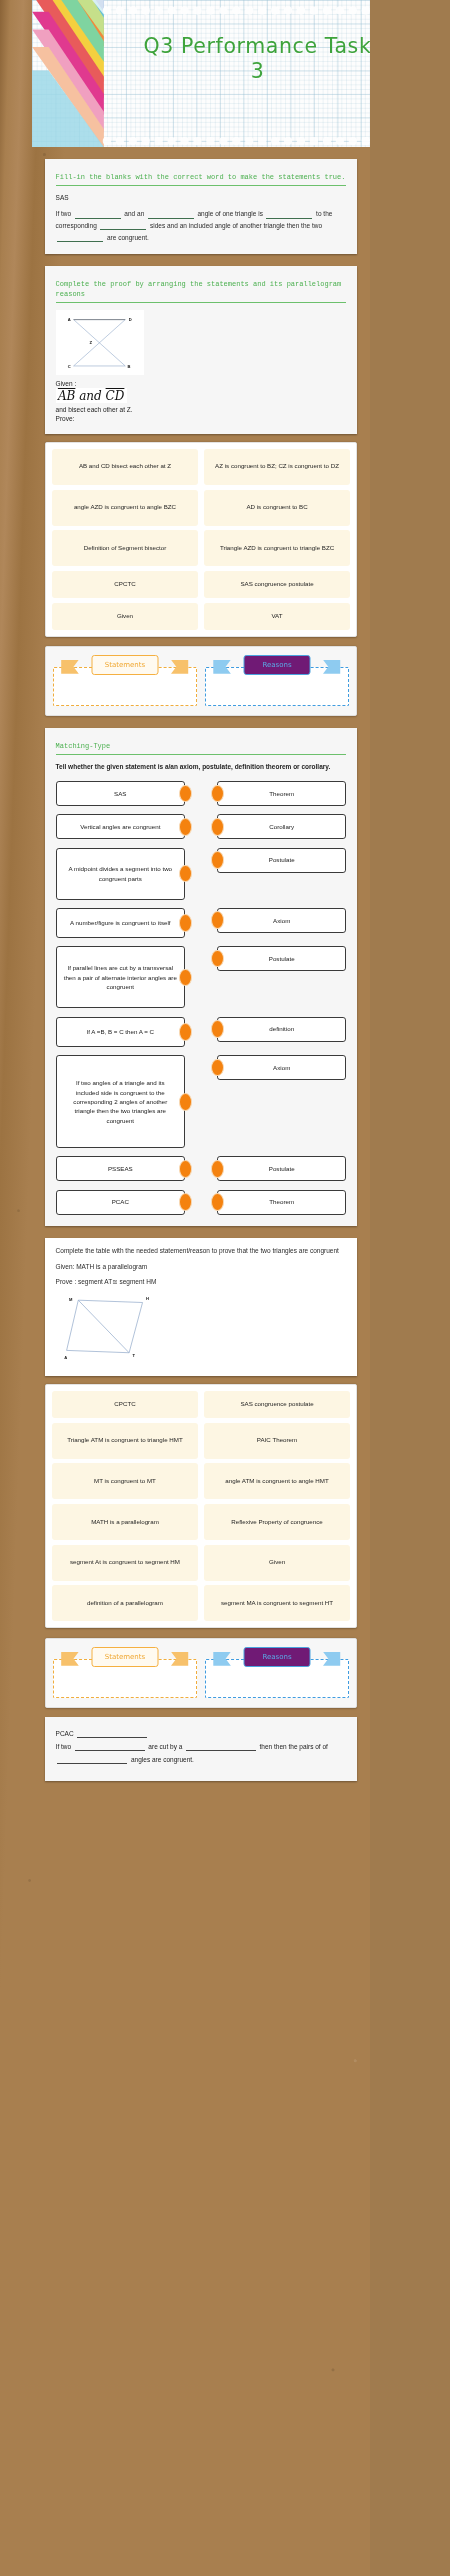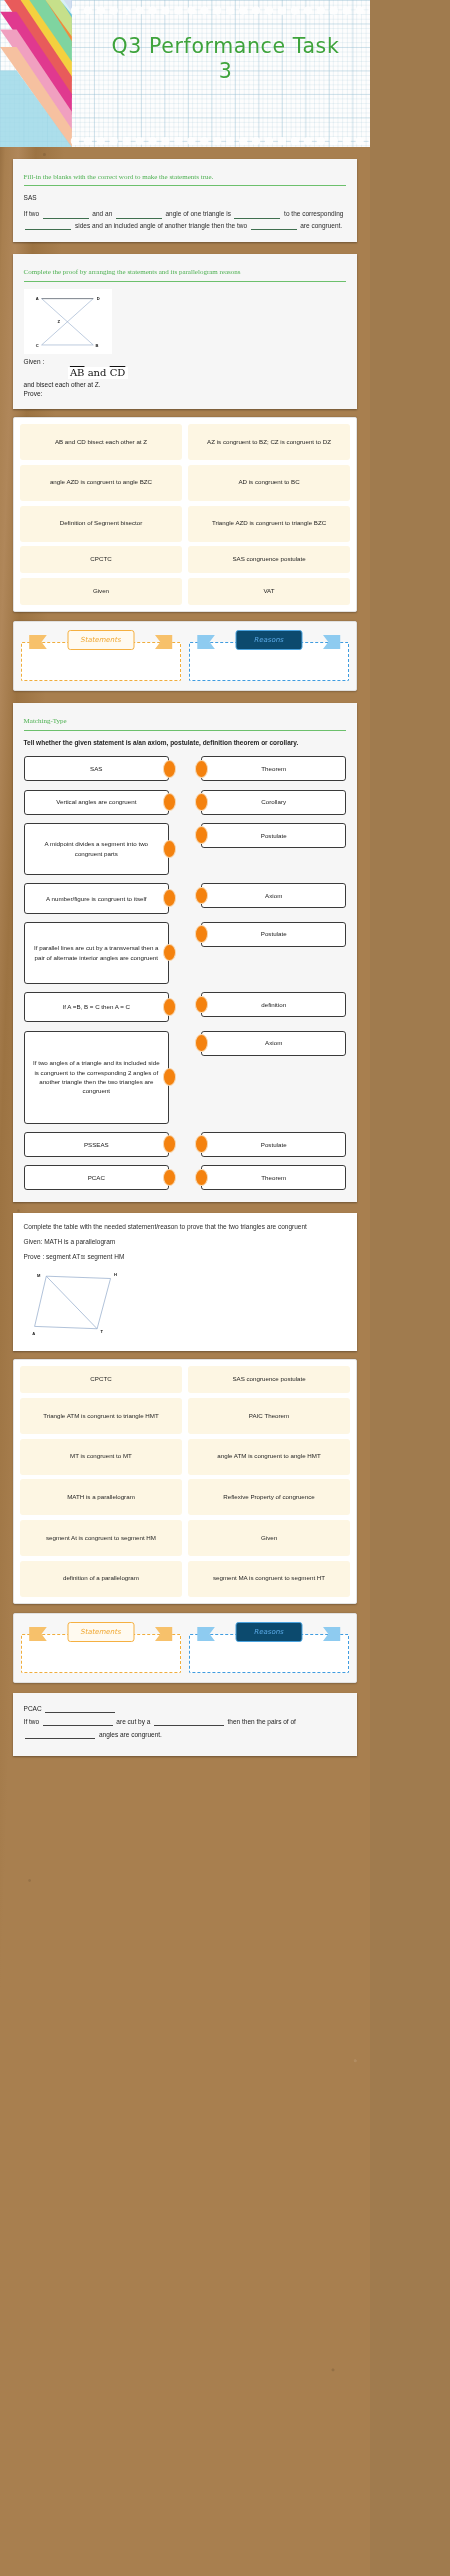--- a/index.html
+++ b/index.html
@@ -22,20 +22,21 @@
       radial-gradient(circle at 88% 14%, rgba(0,0,0,.12) 0 1.2px, transparent 1.8px),
       radial-gradient(circle at 95% 33%, rgba(0,0,0,.10) 0 0.9px, transparent 1.8px),
       radial-gradient(circle at 5% 47%, rgba(0,0,0,.10) 0 0.9px, transparent 1.8px),
       radial-gradient(circle at 93% 62%, rgba(0,0,0,.12) 0 1.2px, transparent 1.8px),
       radial-gradient(circle at 8% 73%, rgba(0,0,0,.10) 0 0.9px, transparent 1.8px),
       radial-gradient(circle at 96% 80%, rgba(255,255,255,.10) 0 1.2px, transparent 1.8px),
       radial-gradient(circle at 90% 92%, rgba(0,0,0,.12) 0 1.2px, transparent 1.8px),
       linear-gradient(92deg, #8a6337 0px, #a87f4f 10.6px, #b0875a 23.5px, #9c7342 41px, #a87f4f 70px),
       linear-gradient(180deg, #a87c4c, #9d7342);
     overflow: hidden;
+    padding-left: 32px;
   }
 
   
   .hero {
     position: relative;
     width: 451px;
     height: 147px;
     overflow: hidden;
     background: #ffffff;
   }
@@ -67,21 +68,21 @@
 
   
   .card {
     position: relative;
     margin: 0 13px;
     background: #f6f6f6;
     box-shadow: 0 0.6px 1.8px rgba(0,0,0,.35);
   }
   .card.pad { padding: 13px 10.6px 10.6px 10.6px; }
   .sec-title {
-    font-family: Liberation Serif, serif;
+    font-family: Liberation Mono, monospace;
     color:#4cb050;
     font-size:7px;
     line-height:10px;
     margin-bottom:3.5px;
   }
   .sec-rule { border-top:0.6px solid #6cc06c; margin: 3.5px 0 7px 0; }
 
   .q-text {
     color:#2b2b2b;
     font-size:6.5px;
@@ -103,21 +104,21 @@
   
   .figbox {
     background:#fff;
     width:88px; height:65px;
     margin:3.5px 0 4.7px 0;
     position:relative;
   }
   .figbox2 { width:117px; height:73px; background:#fff; position:relative; margin:4.7px 0 2.3px 0;}
 
   .given-lbl { font-size:6.5px; color:#222; margin:2.3px 0 1.2px 0;}
-  .mathline { font-family:"DejaVu Serif", serif; font-size:10px; color:#111; background:#fff; display:inline-block; padding:0.6px 2.3px;margin-left:44px;}
+  .mathline { font-family:"DejaVu Serif", serif; font-style:italic; font-size:12px; color:#111; background:#fff; display:inline-block; padding:0.6px 2.3px;}
   .ovl { text-decoration: overline; }
 
   
   .tilewrap {
     margin: 8.2px 13px 0 13px;
     background:#fff;
     border:0.6px solid #e3e3e3;
     border-radius:1.8px;
     padding:5.9px;
     box-shadow: 0 0.6px 1.8px rgba(0,0,0,.25);
@@ -139,34 +140,34 @@
   
   .dropwrap {
     margin:9.4px 13px 0 13px;
     background:#f7f7f7;
     border:0.6px solid #e0e0e0;
     border-radius:1.8px;
     padding:8.2px 7px 9.4px 7px;
     display:grid; grid-template-columns:1fr 1fr; gap:8.2px;
     box-shadow: 0 0.6px 1.8px rgba(0,0,0,.22);
   }
-  .dropcol { position:relative; padding-top:11.7px;font-style:italic; }
+  .dropcol { position:relative; padding-top:11.7px; }
   .dashbox { border:1.2px dashed #f0ad3c; height:39px; border-radius:1.2px; background:#fff; }
   .dashbox.blue { border-color:#3f9ce0; }
   .ribbon {
     position:absolute; top:0; left:50%; transform:translateX(-50%);
     width:67px; height:20px;
     background:#fffaf0;
     border:1.2px solid #f5b041; border-radius:2.9px;
     display:flex; align-items:center; justify-content:center;
     font-family:"DejaVu Sans", sans-serif;
     font-size:7px; color:#f0a833;
     z-index:3;
   }
-  .ribbon.blue { border-color:#4aa3df; color:#5aa9e6; background:#0c4a6e; }
+  .ribbon.blue { border-color:#4aa3df; color:#5aa9e6; background:#701a75; }
   .rib-tail {
     position:absolute; top:4.7px; width:17.6px; height:14px; z-index:2;
     background:#f7c16b;
     clip-path: polygon(0 0, 100% 0, 70% 50%, 100% 100%, 0 100%);
   }
   .rib-tail.r { transform: scaleX(-1); }
   .rib-tail.blue { background:#8ecbf0; }
 
   
   .matchwrap { margin: 0 13px; background:#f6f6f6; padding: 13px 10.6px 11.7px 10.6px; box-shadow:0 0.6px 1.8px rgba(0,0,0,.35);}

